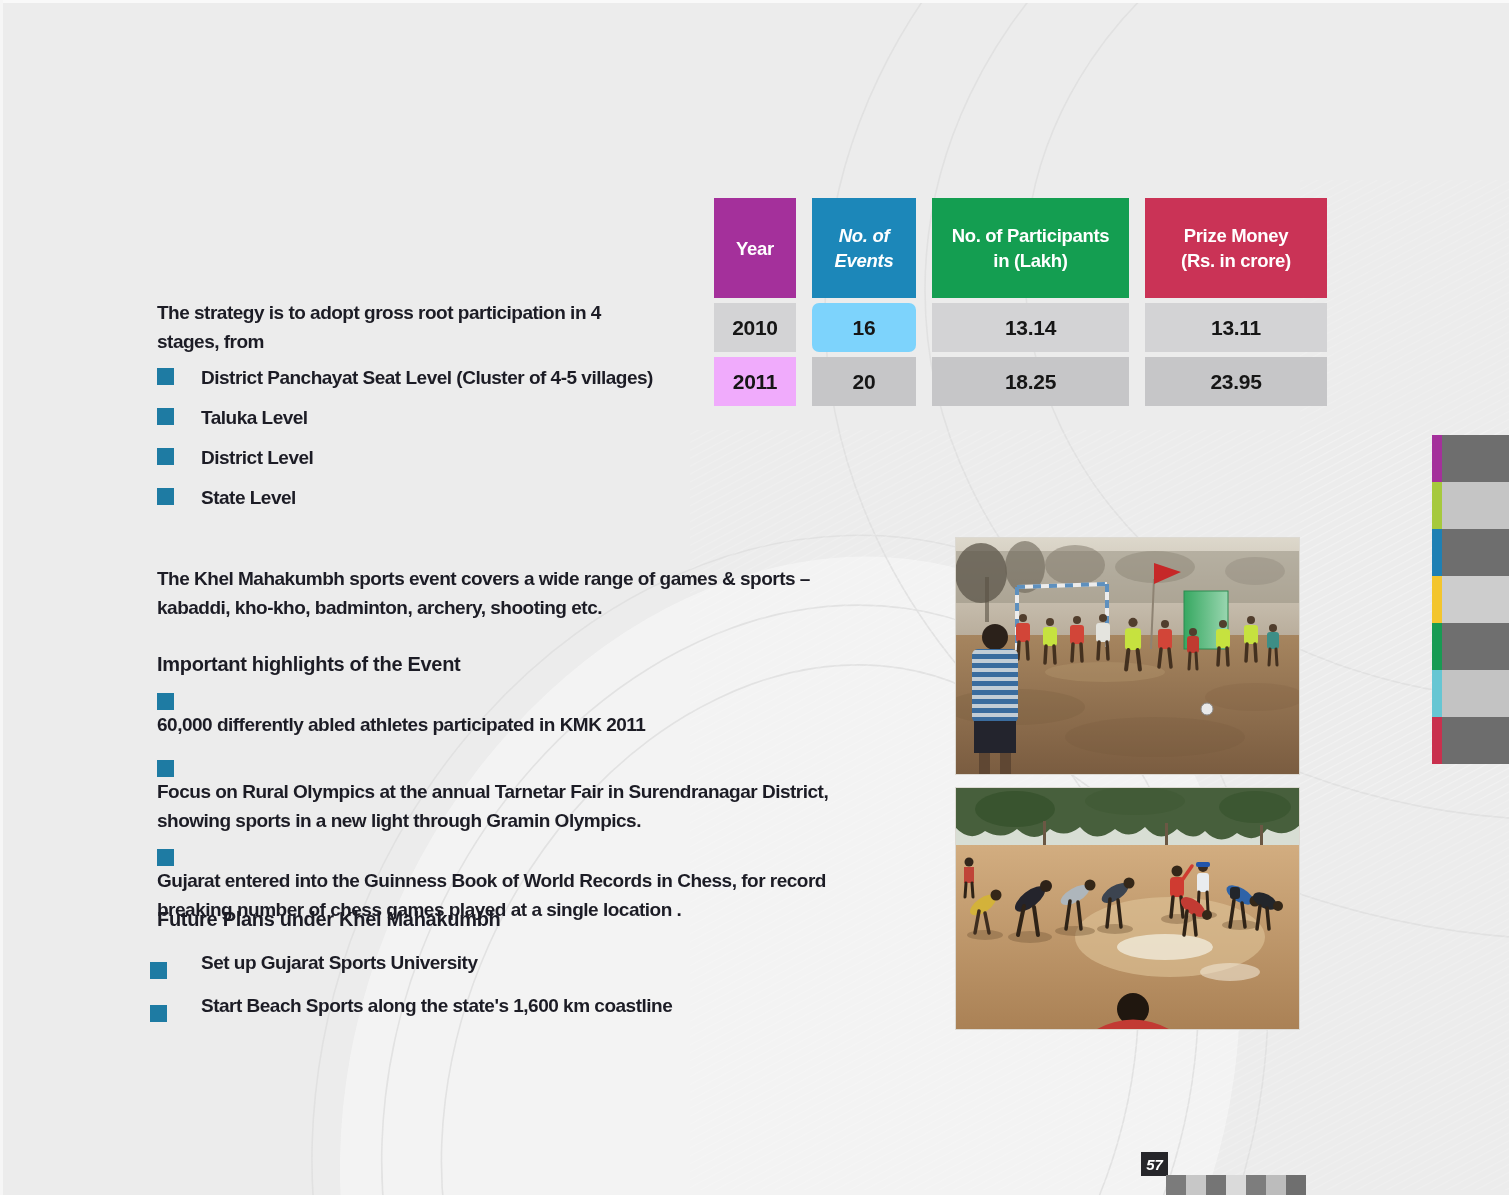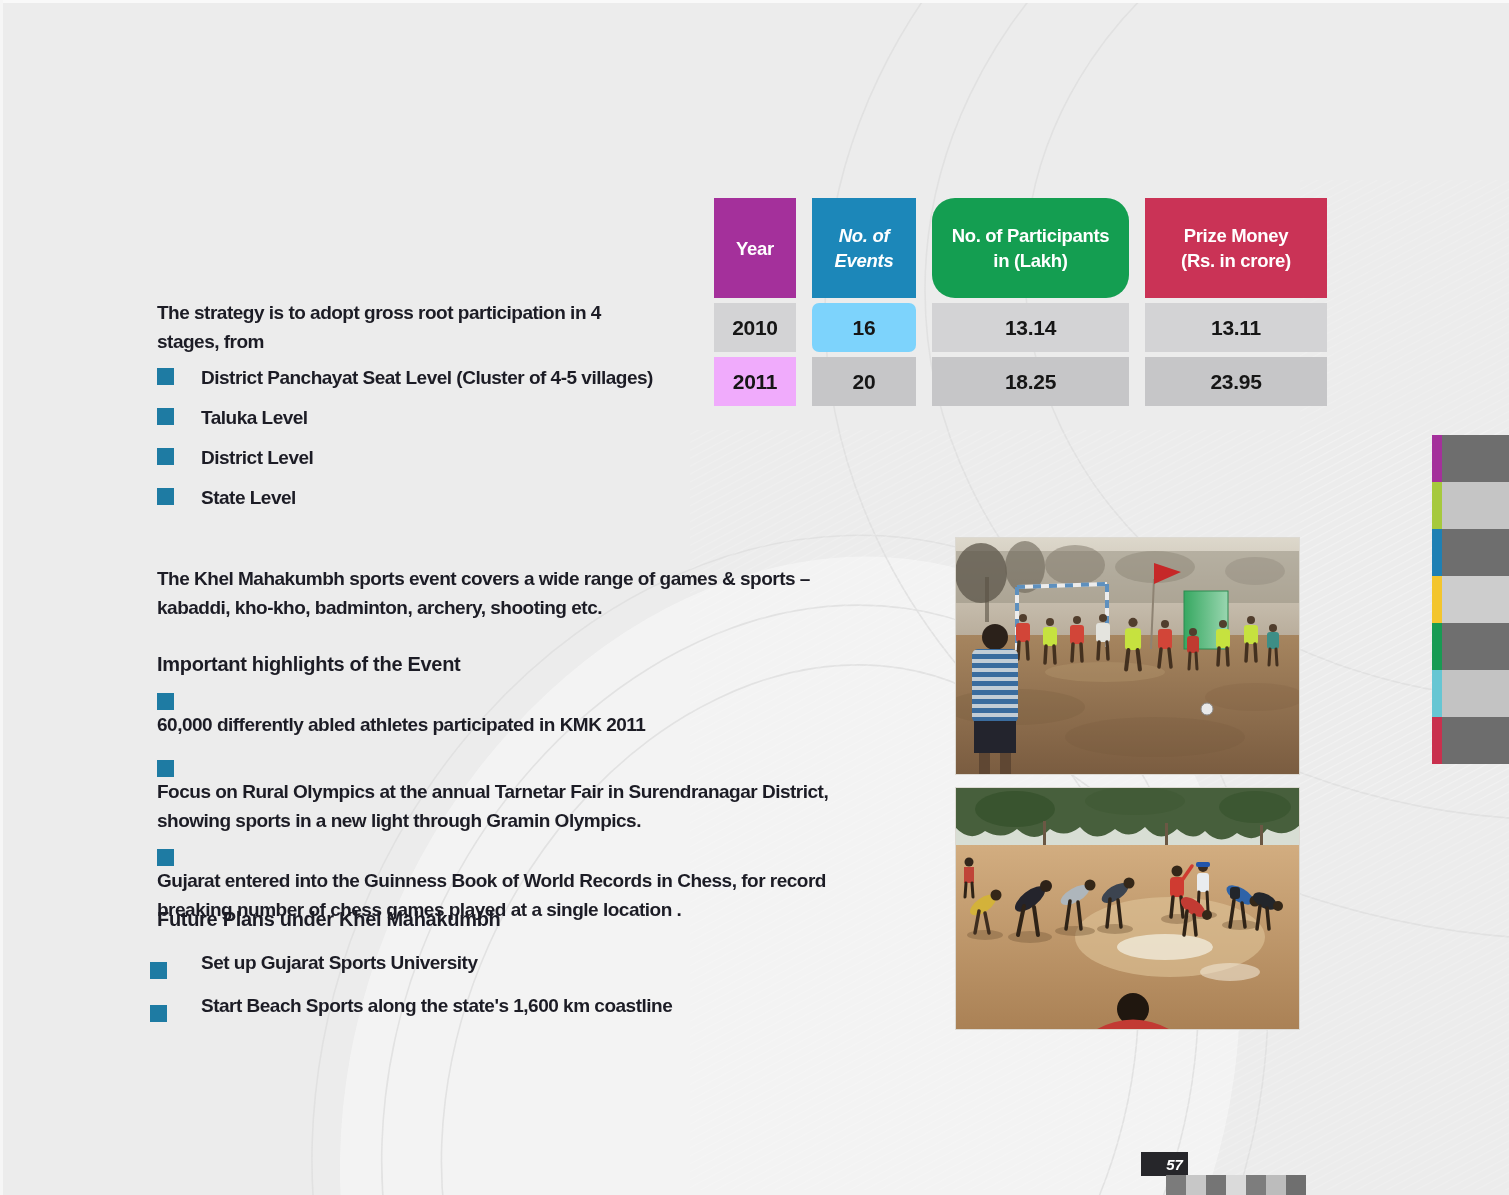--- a/index.html
+++ b/index.html
@@ -50,21 +50,21 @@
 
   
   .side-tabs{position:absolute;right:0;top:435px;width:77px;}
   .tab{display:flex;height:47px;}
   .tab .accent{width:10px;height:100%;}
   .tab .bar{flex:1;height:100%;}
 
   
   .page-badge{position:absolute;left:1141px;top:1152px;width:27px;height:24px;
               display:flex;align-items:center;justify-content:center;
-              color:#fff;font-size:15px;font-weight:bold;font-style:italic;padding-left:20px;}
+              color:#fff;font-size:15px;font-weight:bold;font-style:italic;}
   .checker{position:absolute;left:1166px;top:1175px;display:flex;}
   .checker .sq{width:20px;height:20px;}
 </style>
 </head>
 <body>
 
 <div class="page">
 
   <svg class="bg-art" viewBox="0 0 1509 1195" preserveAspectRatio="none">
     <defs>
@@ -141,21 +141,21 @@
       <span class="bsq" style="background: rgb(30, 123, 163);"></span>
       <span class="btxt">Start Beach Sports along the state's 1,600 km coastline</span>
     </li>
   </ul>
 
   <div class="ktable">
     <div class="t-grid t-head">
       <div class="cell ml" style="background: rgb(164, 48, 155);">Year</div>
       <div class="cell ml" style="background: rgb(28, 135, 185); font-style: italic;">No. of
 Events</div>
-      <div class="cell ml" style="background: rgb(20, 158, 81); border-radius: 23px;">No. of Participants
+      <div class="cell ml" style="background: rgb(20, 158, 81);">No. of Participants
 in (Lakh)</div>
       <div class="cell ml" style="background: rgb(202, 51, 86);">Prize Money
 (Rs. in crore)</div>
     </div>
     <div class="t-grid t-row">
       <div class="cell" style="background: rgb(211, 211, 213);">2010</div>
       <div class="cell" style="background: #7dd3fc; border-radius: 7px;">16</div>
       <div class="cell" style="background: rgb(211, 211, 213);">13.14</div>
       <div class="cell" style="background: rgb(211, 211, 213);">13.11</div>
     </div>

